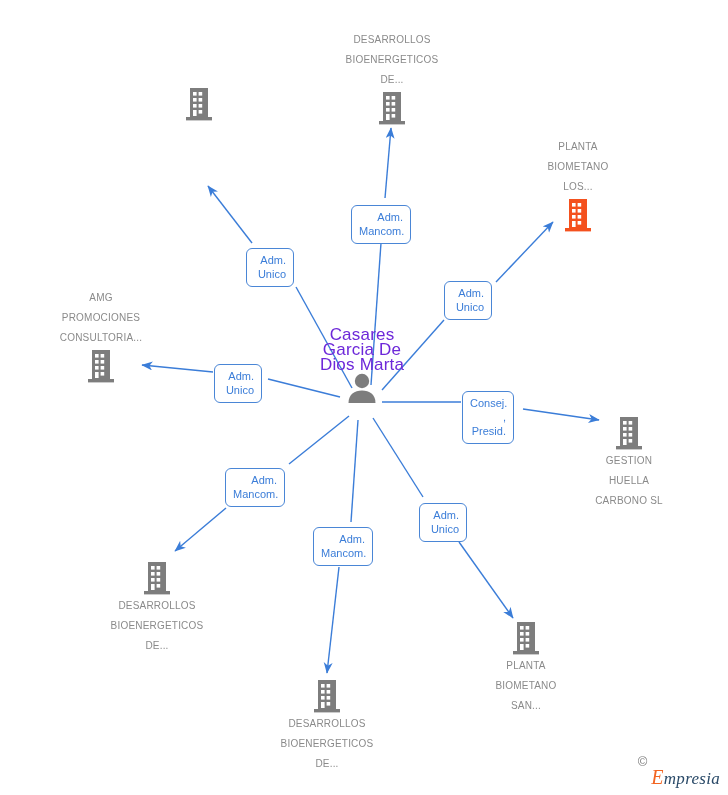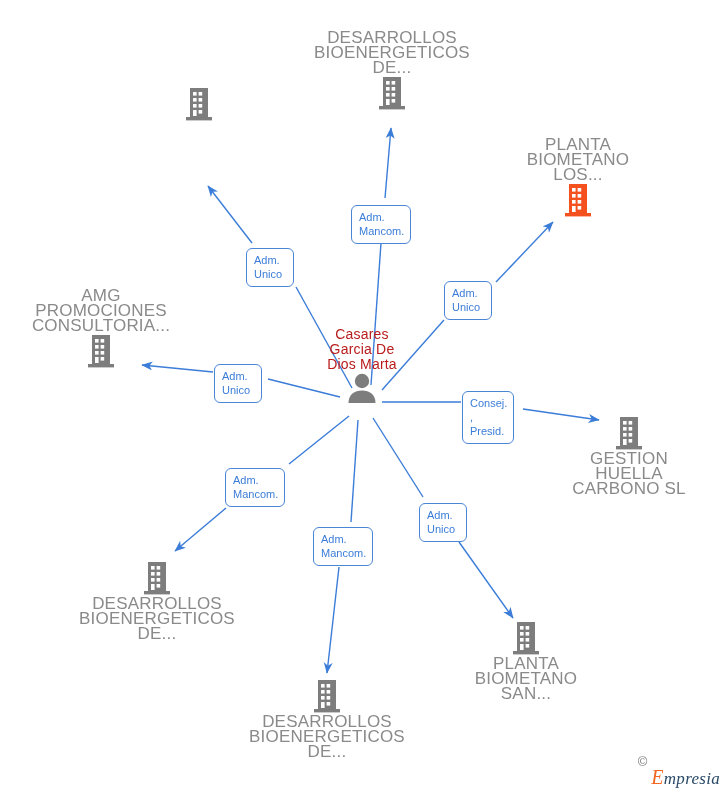--- a/index.html
+++ b/index.html
@@ -7,37 +7,37 @@
     width:728px;height:795px;
     background:#ffffff;
     font-family:"Liberation Sans","DejaVu Sans",sans-serif;
     position:relative;overflow:hidden;
   }
   #canvas{position:absolute;left:0;top:0;width:728px;height:795px;}
   svg#edges{position:absolute;left:0;top:0;width:728px;height:795px;}
 
   .node{position:absolute;width:160px;margin-left:-80px;text-align:center;}
   .node .caption{
-    font-size:17px;line-height:15px;color:#8a8a8a;
+    font-size:10px;line-height:20px;color:#8a8a8a;
     letter-spacing:.2px;white-space:pre-line;
   }
-  .node.person .caption{color:#b91c1c;font-size:14px;line-height:15px;}
+  .node.person .caption{color:#6d28d9;font-size:17px;line-height:15px;}
   .node .glyph{display:block;line-height:0;}
   .node .glyph svg{display:inline-block;}
 
   .edge-label{
     position:absolute;
     border:1px solid #4a86d6;
     border-radius:6px;
     background:#ffffff;
     color:#3b7dd8;
     font-size:11px;
     line-height:14px;
     padding:4px 7px 5px 7px;
-    text-align:left;
+    text-align:right;
     white-space:pre-line;
     box-sizing:border-box;
   }
 
   #watermark{
     position:absolute;right:8px;bottom:6px;
     display:flex;align-items:center;gap:4px;
     font-size:15px;
   }
   #watermark .cmark{color:#7a7a7a;font-size:13px;}

